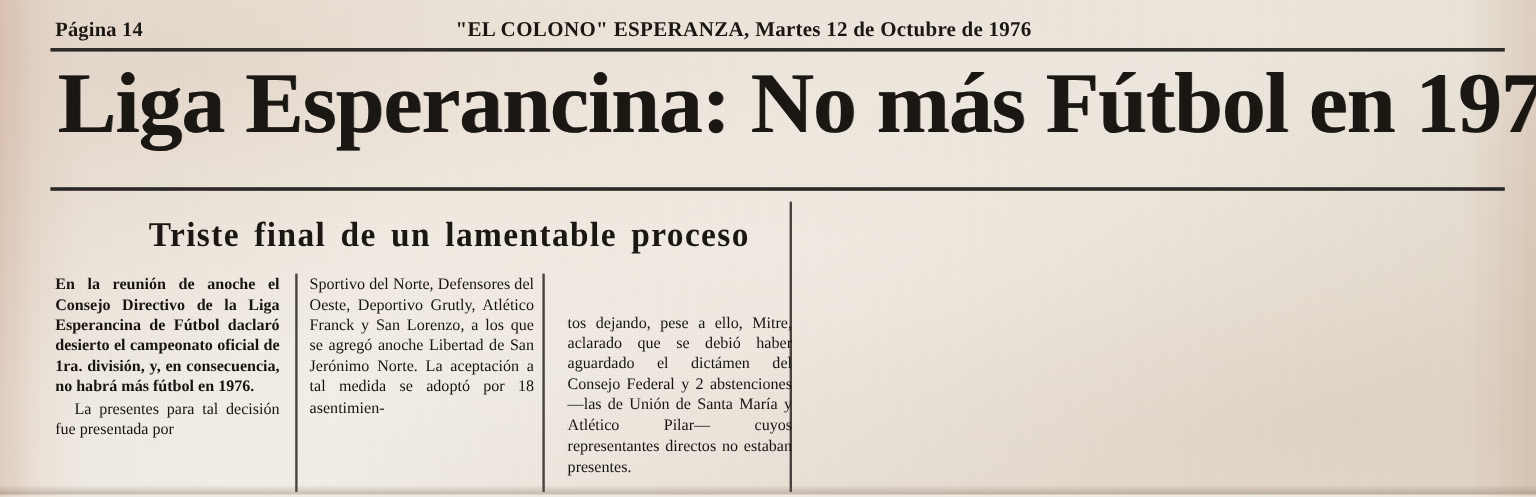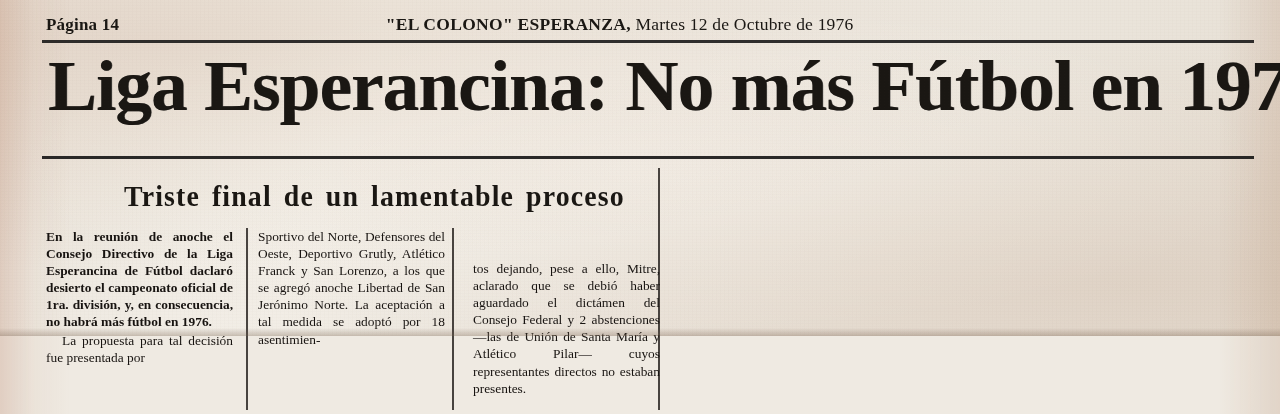--- a/index.html
+++ b/index.html
@@ -12,21 +12,21 @@
     overflow: hidden;
     background: #efeae2;
     font-family: "Liberation Serif", serif;
     color: #1a1713;
   }
 
   
   .page {
     position: relative;
     width: 1280px;
-    height: 336px;
+    height: 412px;
     background:
       radial-gradient(ellipse at 12% 12%, rgba(208,176,150,0.30), rgba(208,176,150,0) 55%),
       radial-gradient(ellipse at 88% 85%, rgba(199,170,145,0.28), rgba(199,170,145,0) 60%),
       radial-gradient(ellipse at 50% 50%, rgba(255,253,248,0.55), rgba(255,253,248,0) 70%),
       linear-gradient(110deg, #ece5db 0%, #f3efe7 28%, #efe9e0 55%, #e8e0d4 100%);
     filter: saturate(0.9);
   }
   .grain {
     position: absolute;
     inset: 0;
@@ -76,21 +76,21 @@
     padding-right: 120px;
     white-space: nowrap;
   }
   .masthead-center .paper {
     letter-spacing: .3px;
   }
   .masthead-center .city {
     letter-spacing: .3px;
   }
   .masthead-center .date {
-    font-weight: normal;
+    font-weight: bold;
   }
 
   .rule-top {
     position: absolute;
     left: 42px;
     right: 26px;
     top: 40px;
     height: 3px;
     background: #141414;
     opacity: .88;
@@ -208,21 +208,21 @@
 
   <div class="subhead">Triste final de un lamentable proceso</div>
 
   <div class="vrule vrule-a"></div>
   <div class="vrule vrule-b"></div>
   <div class="vrule vrule-c"></div>
 
   <div class="cols">
     <div class="col col-1">
       <p class="lead">En la reunión de anoche el Consejo Directivo de la Liga Esperancina de Fútbol daclaró desierto el campeonato oficial de 1ra. división, y, en consecuencia, no habrá más fútbol en 1976.</p>
-      <p>La propuesta para tal decisión fue presentada por</p>
+      <p>La presentes para tal decisión fue presentada por</p>
     </div>
     <div class="col col-2">
       <p>Sportivo del Norte, Defensores del Oeste, Deportivo Grutly, Atlético Franck y San Lorenzo, a los que se agregó anoche Libertad de San Jerónimo Norte. La aceptación a tal medida se adoptó por 18 asentimien-</p>
     </div>
     <div class="col col-3">
       <p>tos dejando, pese a ello, Mitre, aclarado que se debió haber aguardado el dictámen del Consejo Federal y 2 abstenciones —las de Unión de Santa María y Atlético Pilar— cuyos representantes directos no estaban presentes.</p>
     </div>
   </div>
 
   <div class="grain"></div>

